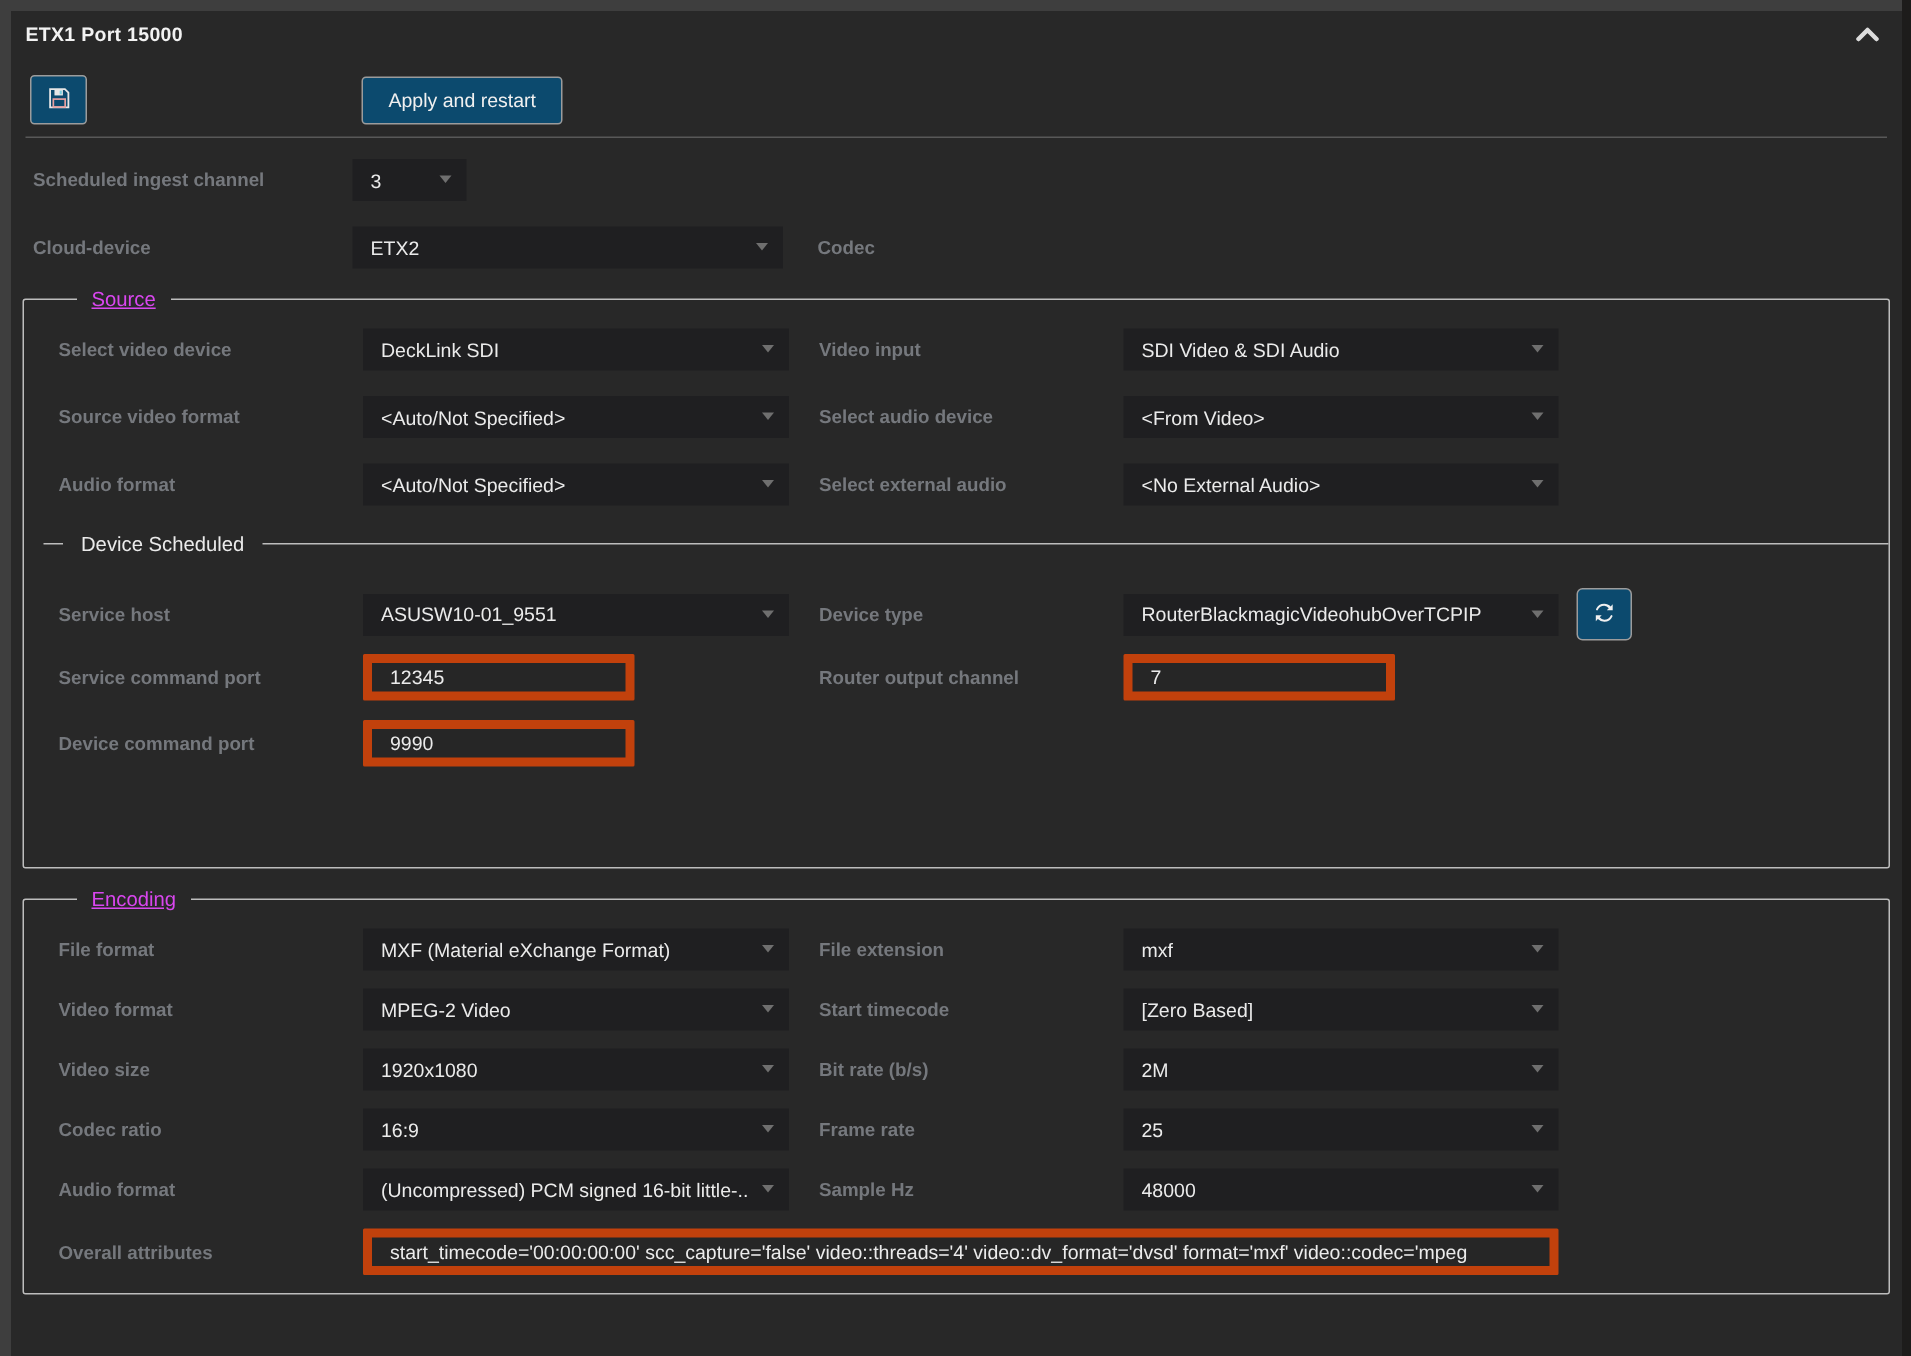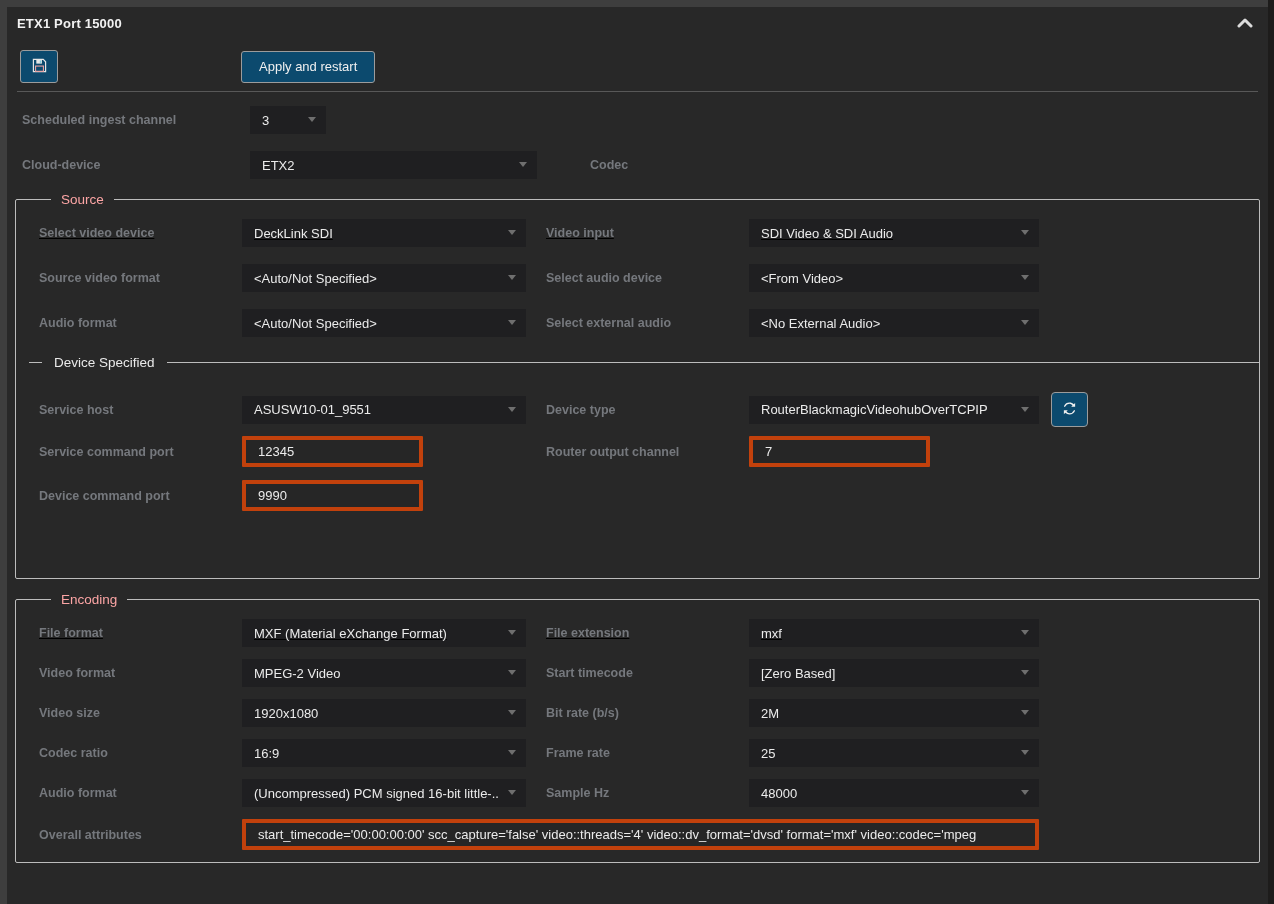--- a/index.html
+++ b/index.html
@@ -32,21 +32,21 @@
   .apply-btn { margin-left: 183px; height: 32px; padding: 0 17px; }
 
   .divider { border: none; border-top: 1px solid #585858; margin: 8px 10px 0 10px; }
 
   
   .row {
     display: grid; align-items: center;
     grid-template-columns: 203px 284px 20px 203px 290px 1fr;
     margin-bottom: 17px;
   }
-  .row.top { grid-template-columns: 213px 287px 23px 203px 290px 1fr; padding-left: 15px; margin-bottom: 0; gap: 15px; }
+  .row.top { grid-template-columns: 213px 287px 23px 203px 290px 1fr; padding-left: 15px; margin-bottom: 0; }
   .rows-top { margin-top: 14px; }
   .row.r-ingest { margin-bottom: 17px; }
 
   .lbl { font-size: 12.5px; font-weight: bold; color: #75787d; }
 
   .dd {
     position: relative; width: 284px; height: 28px;
     background: #1f1f21; color: #ebebeb; font-size: 13px;
     display: flex; align-items: center;
     padding: 0 26px 0 12px; cursor: pointer;
@@ -56,32 +56,32 @@
     position: absolute; right: 10px; top: 50%; margin-top: -3px;
     width: 0; height: 0;
     border-left: 4.5px solid transparent; border-right: 4.5px solid transparent;
     border-top: 5.5px solid #6f6f6f;
   }
   .dd.w-sm { width: 76px; }
   .dd.w-right { width: 290px; }
 
   .ti {
     width: 181px; height: 31px; background: #262626;
-    border: 4px solid #c2410c; border-radius: 1px;
+    border: 6px solid #c2410c; border-radius: 1px;
     color: #ebebeb; font-size: 13px; padding: 0 12px;
     font-family: "Liberation Sans", sans-serif; outline: none;
   }
   .ti-wide { width: 100%; grid-column: 2 / 6; font-size: 13px; }
 
   fieldset {
     border: 1px solid #bdbdbd; border-radius: 2px;
     margin: 13px 8px 0 8px; padding: 10px 16px 12px 23px;
   }
-  legend { margin-left: 12px; padding: 0 10px; font-size: 13.5px; color: #fca5a5; }
-  fieldset .row:first-of-type { margin-top: 2px; text-decoration: underline; }
+  legend { margin-left: 12px; padding: 0 10px; font-size: 13.5px; color: #d946ef; text-decoration: underline; }
+  fieldset .row:first-of-type { margin-top: 2px; }
   .fs-source { padding-bottom: 50px; }
   .fs-encoding { }
   .fs-encoding .row { margin-bottom: 12px; }
   .fs-encoding .row.r-overall { margin-bottom: 0; margin-top: 1px; }
 
   .sep {
     display: flex; align-items: center; font-size: 13.5px; color: #eaeaea;
     margin: 18px -16px 22px -10px;
   }
   .sep::before { content: ""; width: 13px; height: 1px; background: #bdbdbd; margin-right: 12px; }
@@ -189,21 +189,21 @@
       </div>
       <span></span>
       <span class="lbl">Select external audio</span>
       <div class="dd w-right">
         <span class="val">&lt;No External Audio&gt;</span>
         <span class="arrow"></span>
       </div>
     </div>
 
     <div class="sep">
-      <span>Device Specified</span>
+      <span>Device Scheduled</span>
     </div>
 
     <div class="row r-devtype">
       <span class="lbl">Service host</span>
       <div class="dd">
         <span class="val">ASUSW10-01_9551</span>
         <span class="arrow"></span>
       </div>
       <span></span>
       <span class="lbl">Device type</span>

